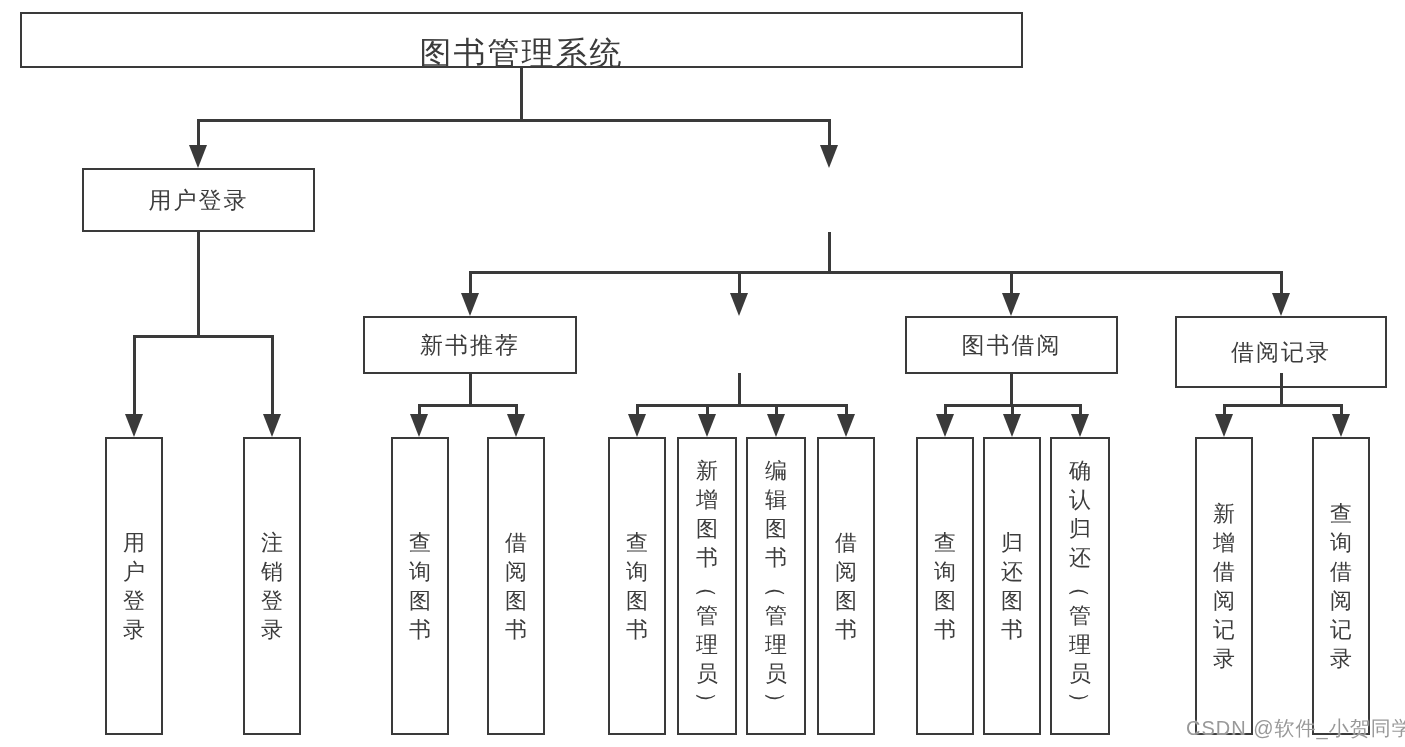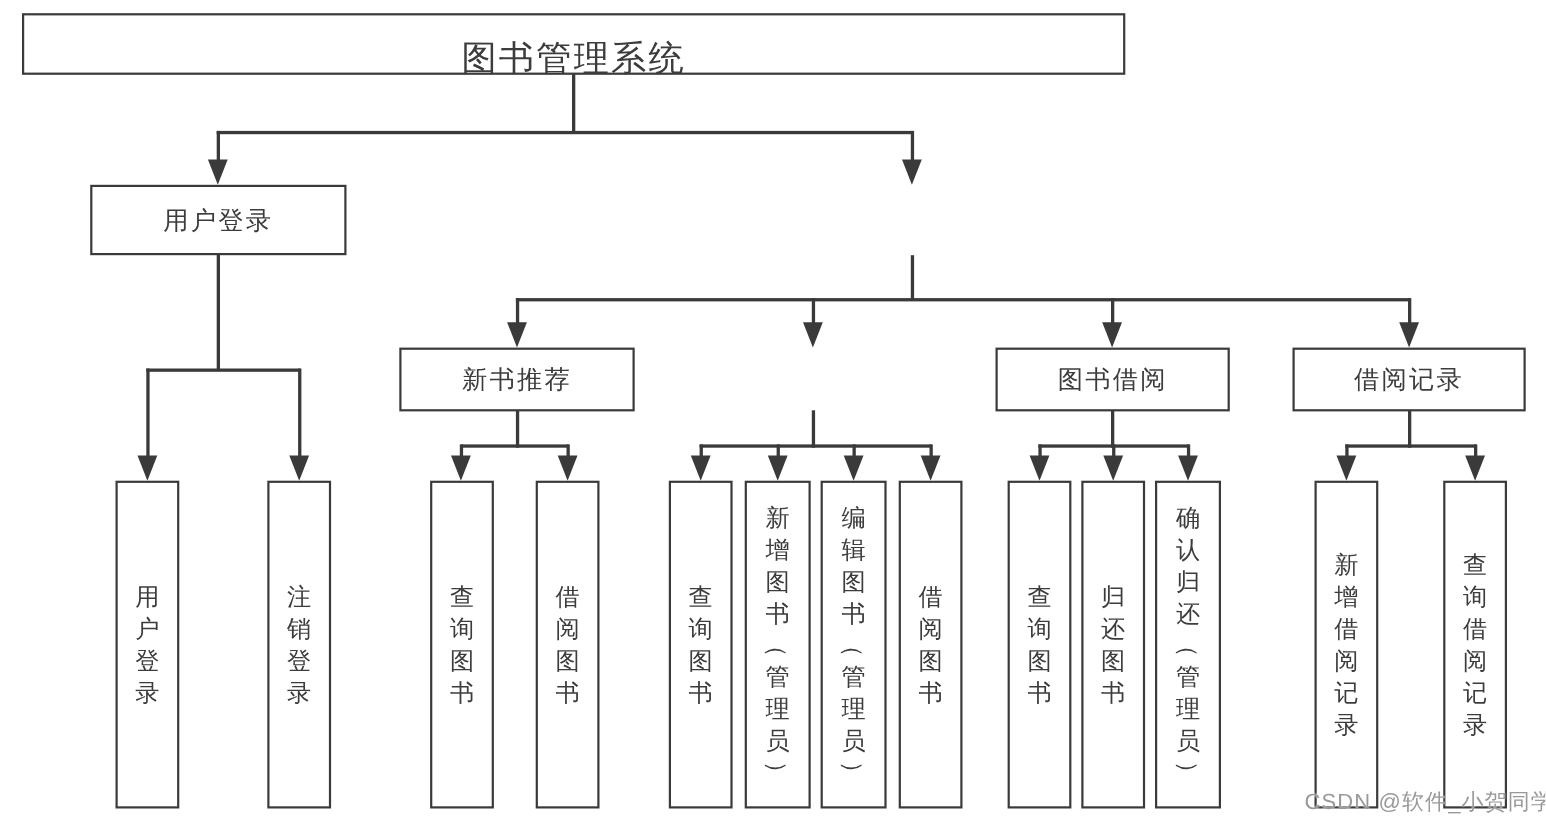--- a/index.html
+++ b/index.html
@@ -71,21 +71,21 @@
   <div class="arrow" style="left:730px;top:293px"></div>
   <div class="arrow" style="left:1002px;top:293px"></div>
   <div class="arrow" style="left:1272px;top:293px"></div>
 
   <div class="node" style="left:363px;top:316px;width:214px;height:58px">
     <span class="hlabel">新书推荐</span>
   </div>
   <div class="node" style="left:905px;top:316px;width:213px;height:58px">
     <span class="hlabel">图书借阅</span>
   </div>
-  <div class="node" style="left:1175px;top:316px;width:212px;height:58px">
+  <div class="node" style="left:1175px;top:316px;width:212px;height:72px">
     <span class="hlabel">借阅记录</span>
   </div>
 
   <div class="vline" style="left:469px;top:373px;height:34px"></div>
   <div class="vline" style="left:738px;top:373px;height:34px"></div>
   <div class="vline" style="left:1010px;top:373px;height:34px"></div>
   <div class="vline" style="left:1280px;top:373px;height:34px"></div>
   <div class="hline" style="left:419px;top:404px;width:98px"></div>
   <div class="hline" style="left:636px;top:404px;width:211px"></div>
   <div class="hline" style="left:944px;top:404px;width:137px"></div>

